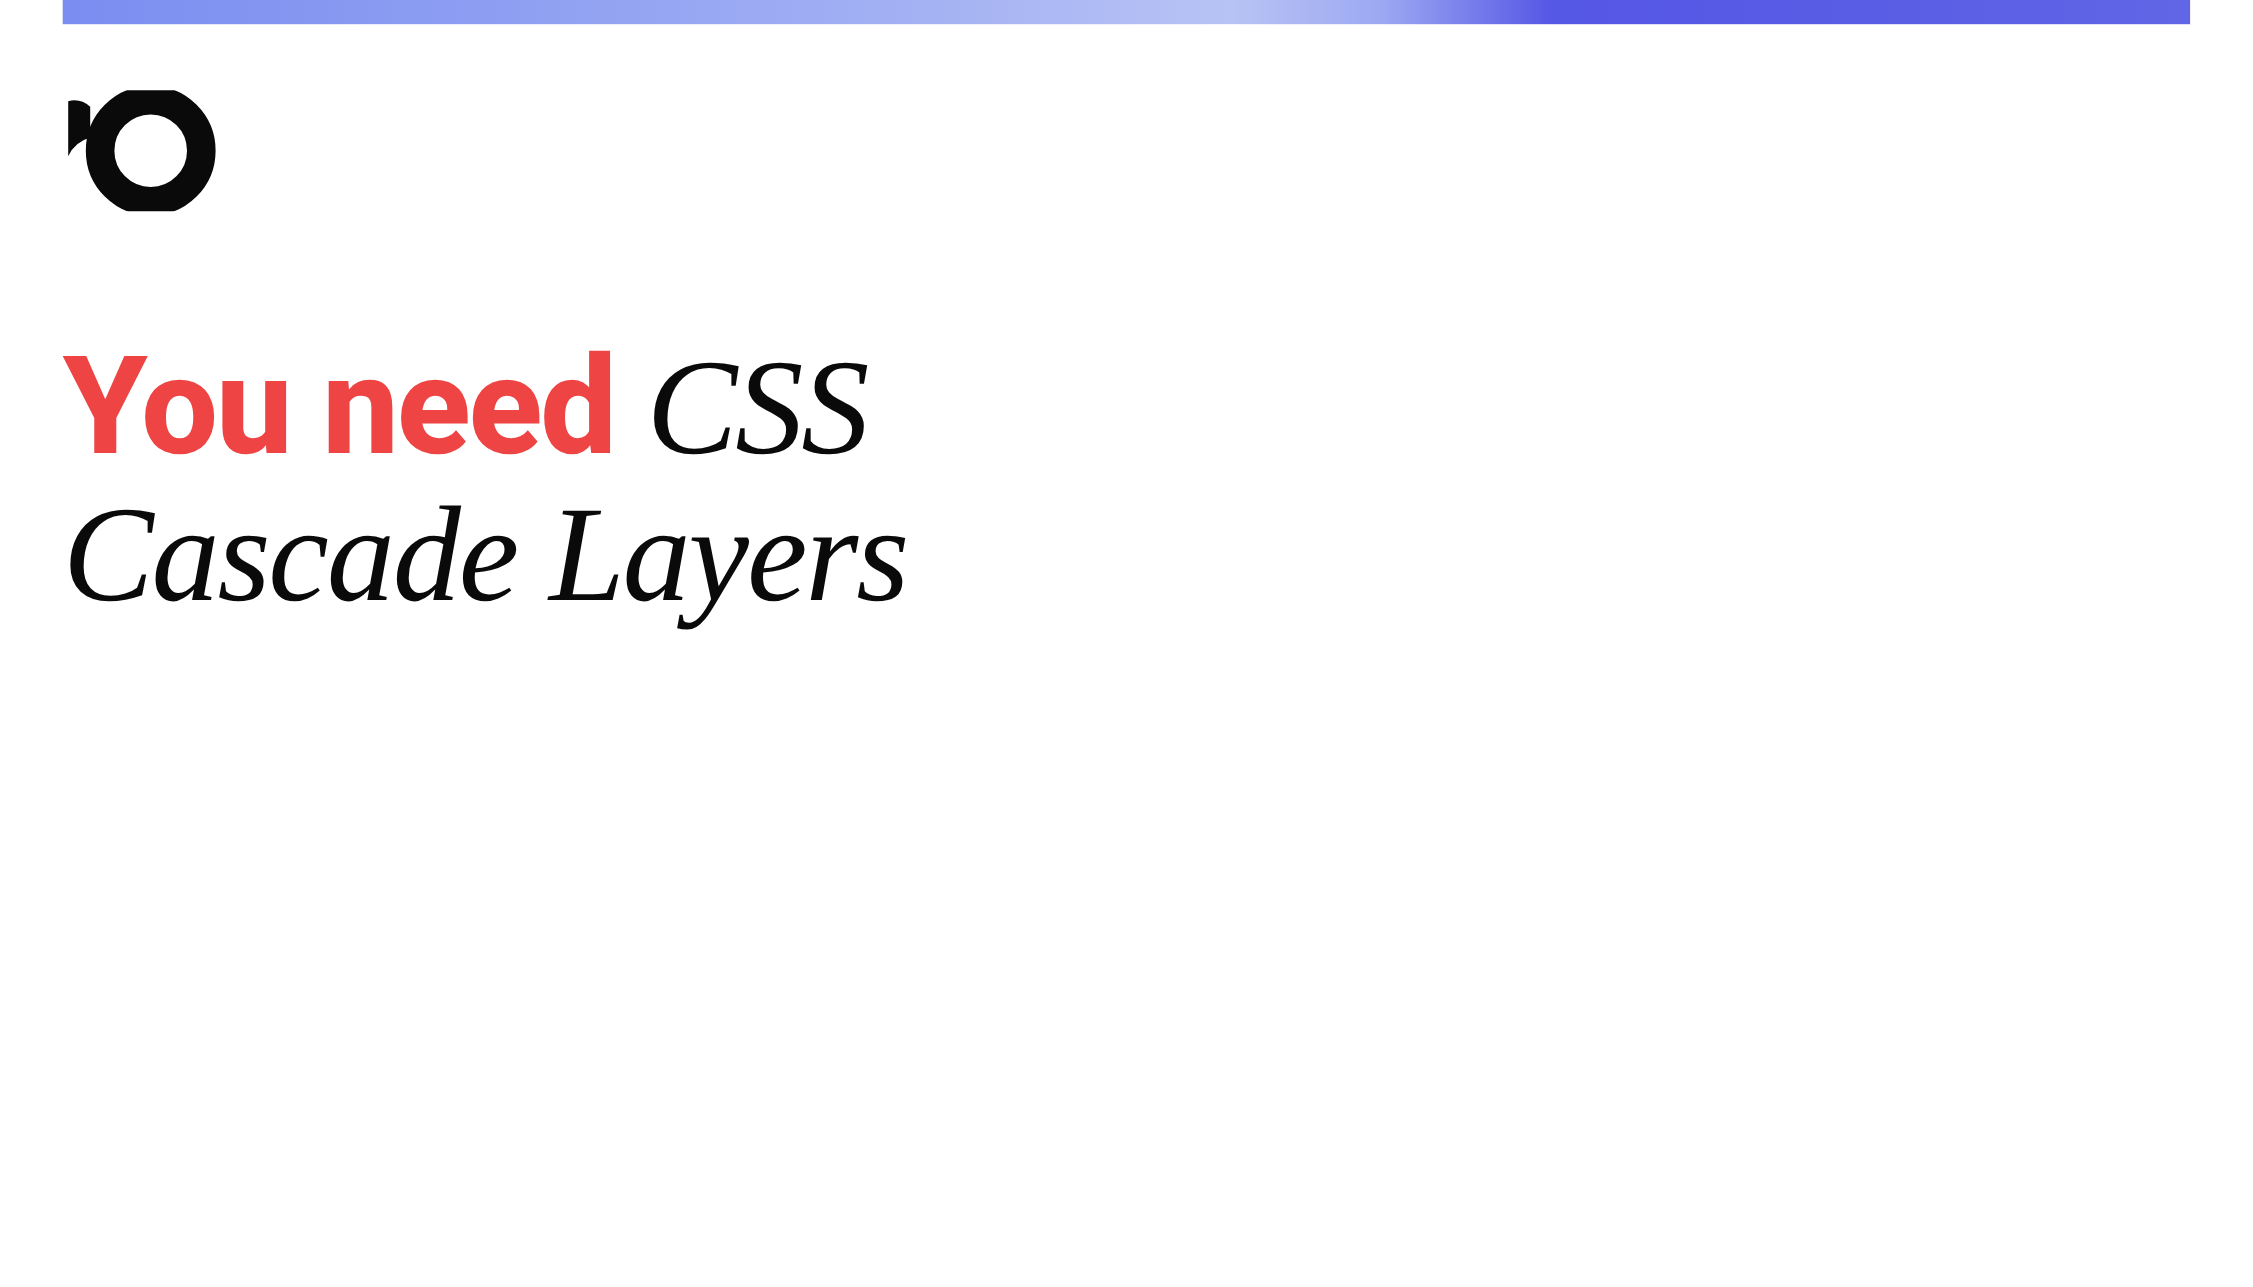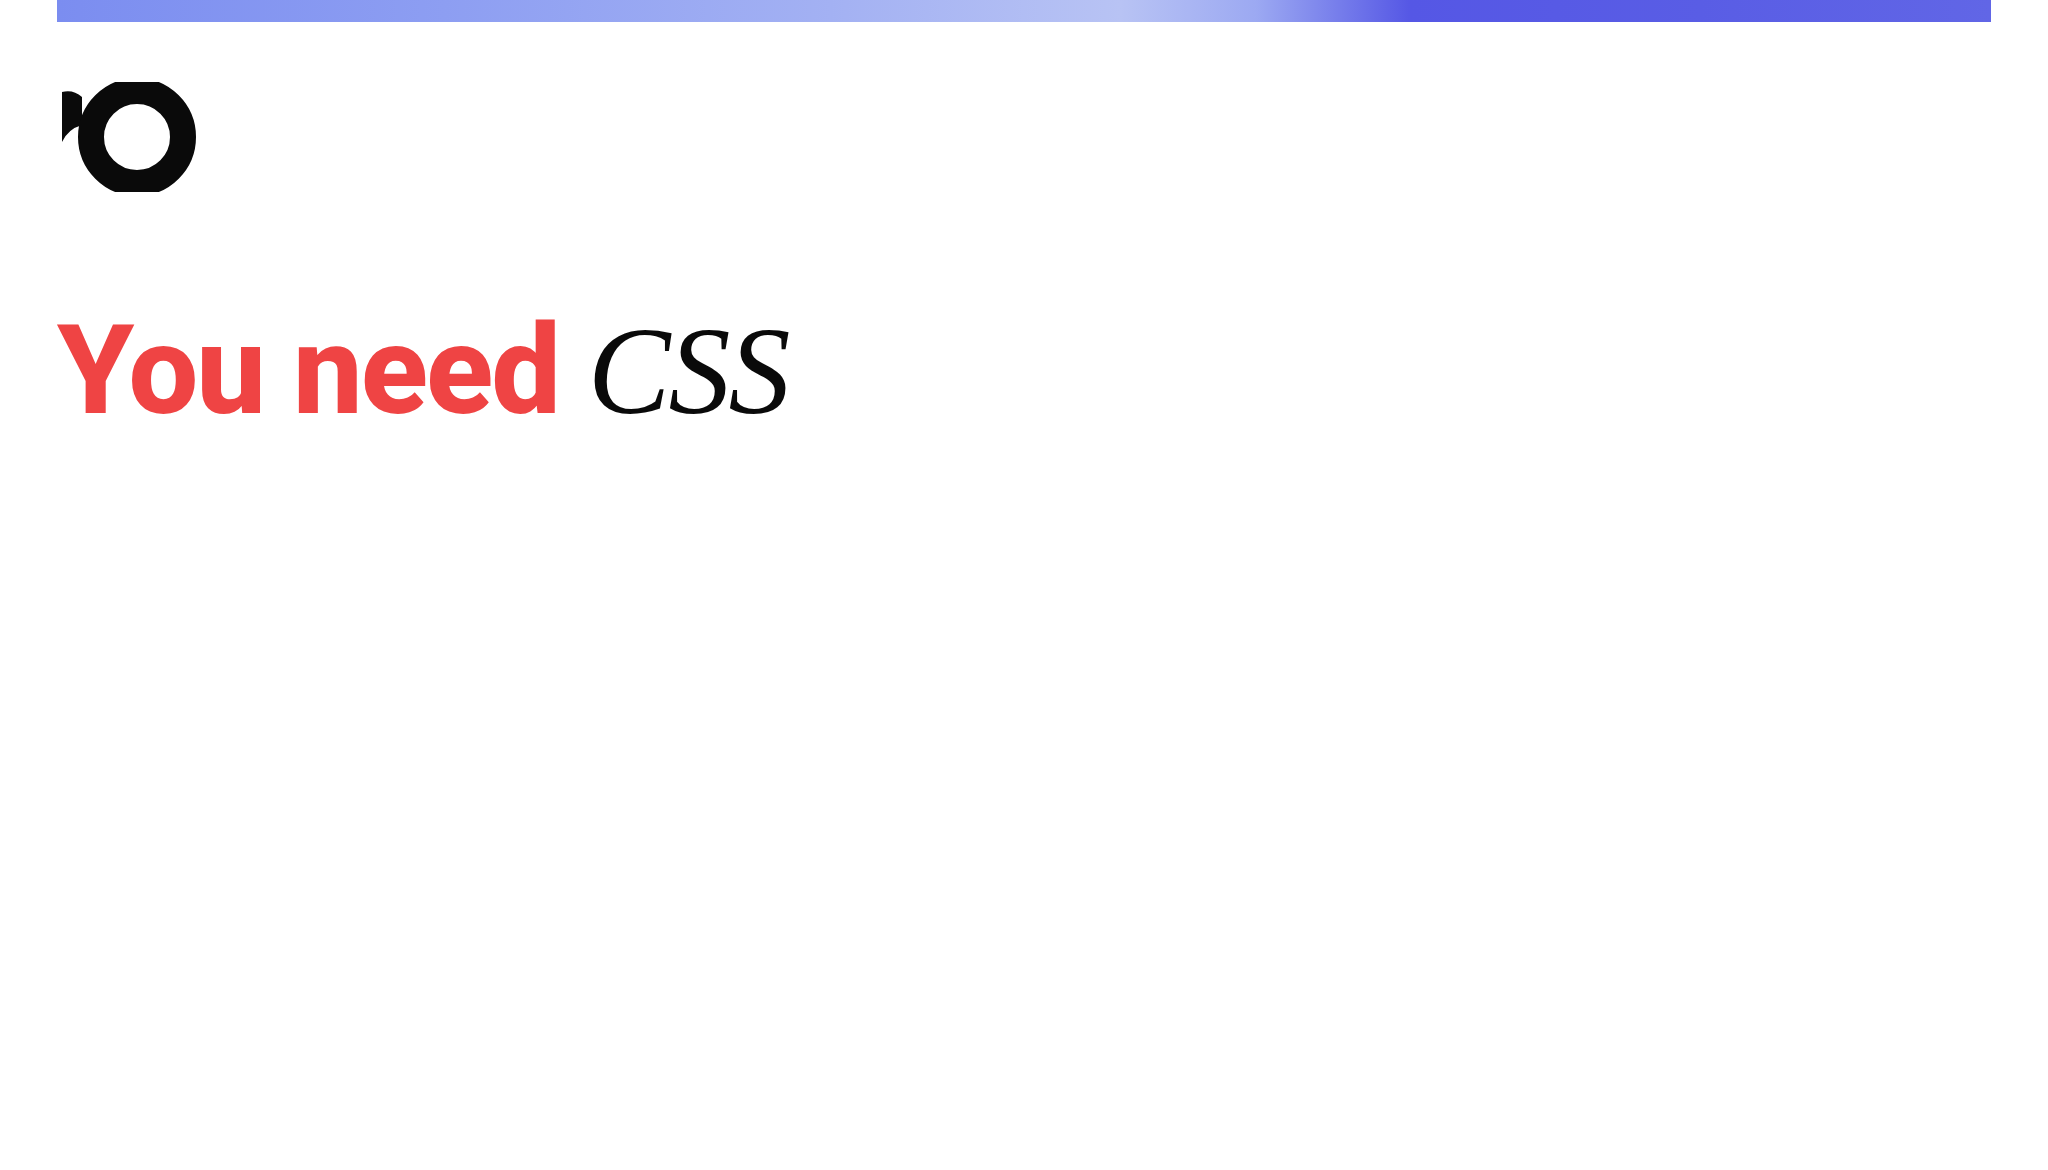--- a/index.html
+++ b/index.html
@@ -79,14 +79,15 @@
 <div class="content">
   <div class="logo">
     <svg viewBox="0 0 160 100" xmlns="http://www.w3.org/2000/svg">
       <path d="M 5 5 Q 16 2 25 10 L 25 38 Q 11 42 5 55 Z" fill="#0a0a0a"></path>
       <circle cx="80" cy="50" r="46" fill="none" stroke="#0a0a0a" stroke-width="26"></circle>
     </svg>
   </div>
 
   <h1 class="heading">
     <span class="heading-bold">You need </span><span class="heading-italic">CSS</span>
+    <span class="heading-italic-line2">Cascade Layers</span>
   </h1>
 </div>
 
 </body></html>

